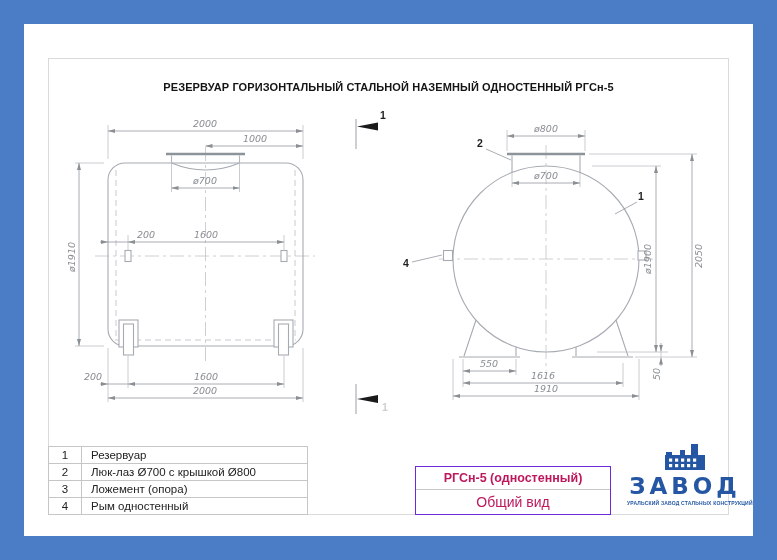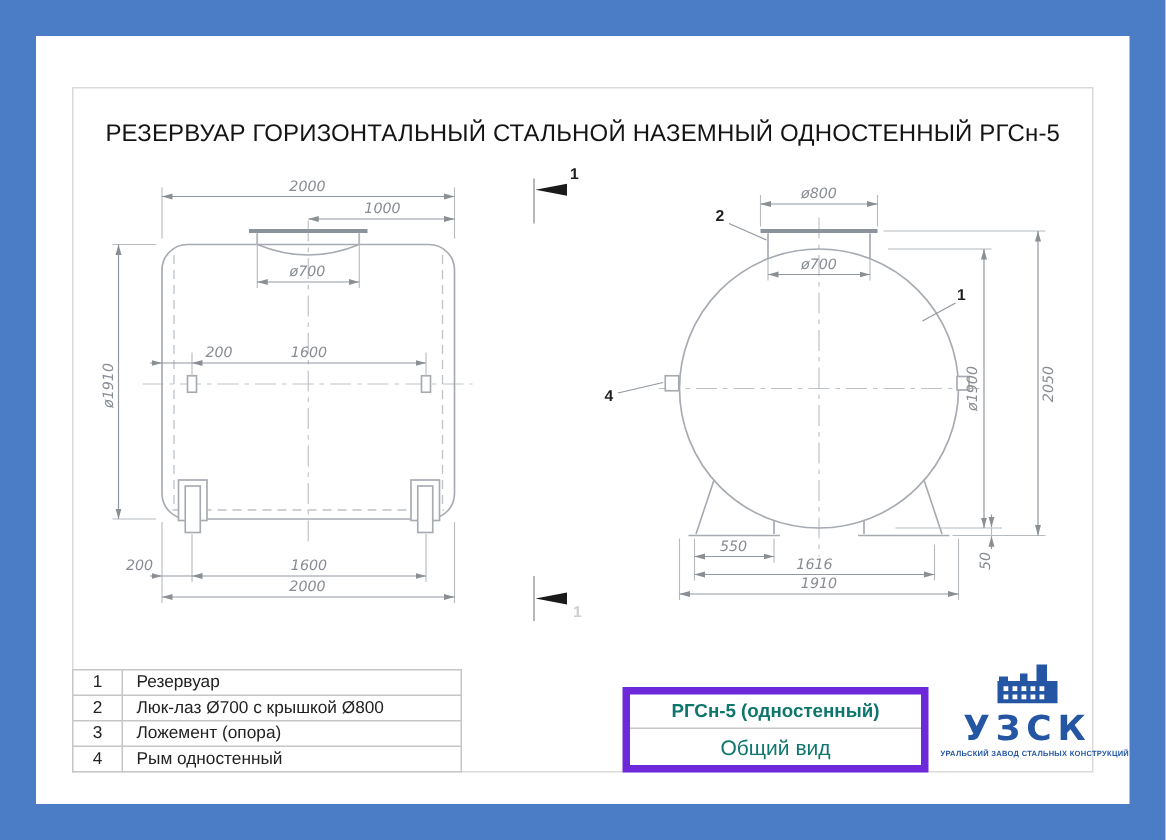--- a/index.html
+++ b/index.html
@@ -2,21 +2,21 @@
 <html><head>
 <meta charset="utf-8">
 <style>
   html,body{margin:0;padding:0}
   body{width:777px;height:560px;background:#4b7dc6;position:relative;
        font-family:"Liberation Sans",sans-serif;overflow:hidden}
   .sheet{position:absolute;inset:24px;background:#ffffff}
   .frame{position:absolute;left:24px;top:34px;width:679px;height:455px;
          border:1px solid #d9dadc}
   .dwg-title{position:absolute;top:22px;left:0;right:0;text-align:center;
-         font-size:16px;font-weight:400;color:#141414;letter-spacing:.1px}
+         font-size:11px;font-weight:700;color:#141414;letter-spacing:.1px}
   svg.draw{position:absolute;left:0;top:0}
 
   
   .ol{stroke:#a6abb2;stroke-width:1.1;fill:none}
   .olf{stroke:#a6abb2;stroke-width:1.1;fill:#ffffff}
   .dl{stroke:#bfc4c9;stroke-width:.9;stroke-dasharray:6 4;fill:none}
   .cl{stroke:#bfc4c9;stroke-width:.8;stroke-dasharray:14 4 3 4;fill:none}
   .xl{stroke:#b6bbc0;stroke-width:.75;fill:none}
   .dm{stroke:#9298a0;stroke-width:.8;fill:none}
   .lid{stroke:#8d939a;stroke-width:2.6;fill:none}
@@ -27,21 +27,21 @@
 
   
   .parts{position:absolute;left:-1px;bottom:-1px;border-collapse:collapse;
          background:#fff;font-size:11.5px;color:#222}
   .parts td{border:1px solid #c6c6c6;height:16px;padding:0 4px}
   .parts td.num{width:24px;text-align:center}
   .parts td.nm{width:212px;padding-left:9px}
 
   
   .tblock{position:absolute;left:366px;bottom:-1px;width:194px;background:#fff;
-          border:5px solid #6d28d9;text-align:center;color:#0f766e}
+          border:1px solid #6d28d9;text-align:center;color:#be185d}
   .tblock .r1{height:22px;line-height:22px;font-size:12.5px;font-weight:600;
           border-bottom:1px solid #c6c6c6}
   .tblock .r2{height:24px;line-height:24px;font-size:14px}
 
   
   .logo{position:absolute;right:-15px;bottom:8px;width:116px;text-align:center;color:#2456a4}
   .logo .abbr{font-family:"DejaVu Sans",sans-serif;font-size:23px;font-weight:900;
           letter-spacing:4px;line-height:1;margin-top:1px}
   .logo .tag{font-size:5px;font-weight:700;letter-spacing:.2px;white-space:nowrap;margin-top:2px}
 </style>
@@ -237,18 +237,18 @@
           <rect x="18" y="15.5" width="3.2" height="3.2"></rect>
           <rect x="24" y="15.5" width="3.2" height="3.2"></rect>
           <rect x="30" y="15.5" width="3.2" height="3.2"></rect>
           <rect x="6" y="21" width="3.2" height="3.2"></rect>
           <rect x="12" y="21" width="3.2" height="3.2"></rect>
           <rect x="18" y="21" width="3.2" height="3.2"></rect>
           <rect x="24" y="21" width="3.2" height="3.2"></rect>
           <rect x="30" y="21" width="3.2" height="3.2"></rect>
         </g>
       </svg>
-      <div class="abbr">УЗСК</div>
+      <div class="abbr">ЗАВОД</div>
       <div class="tag">УРАЛЬСКИЙ ЗАВОД СТАЛЬНЫХ КОНСТРУКЦИЙ</div>
     </div>
 
   </div>
 </div>
 
 </body></html>

